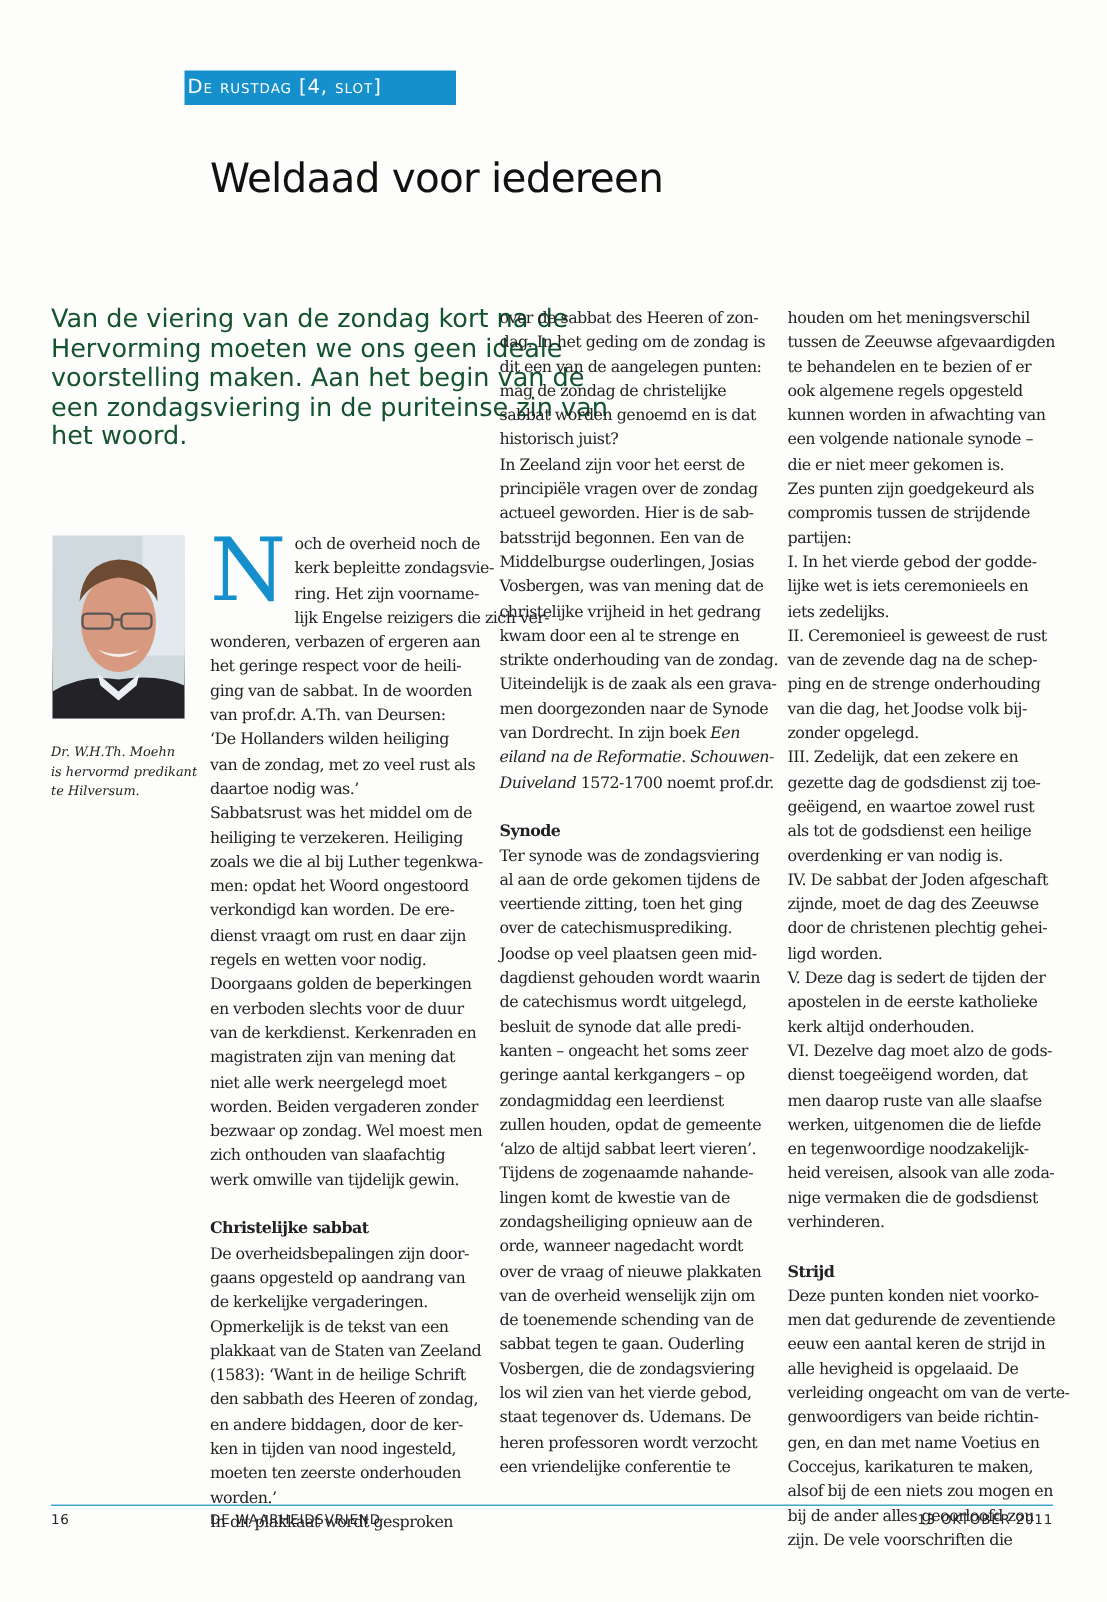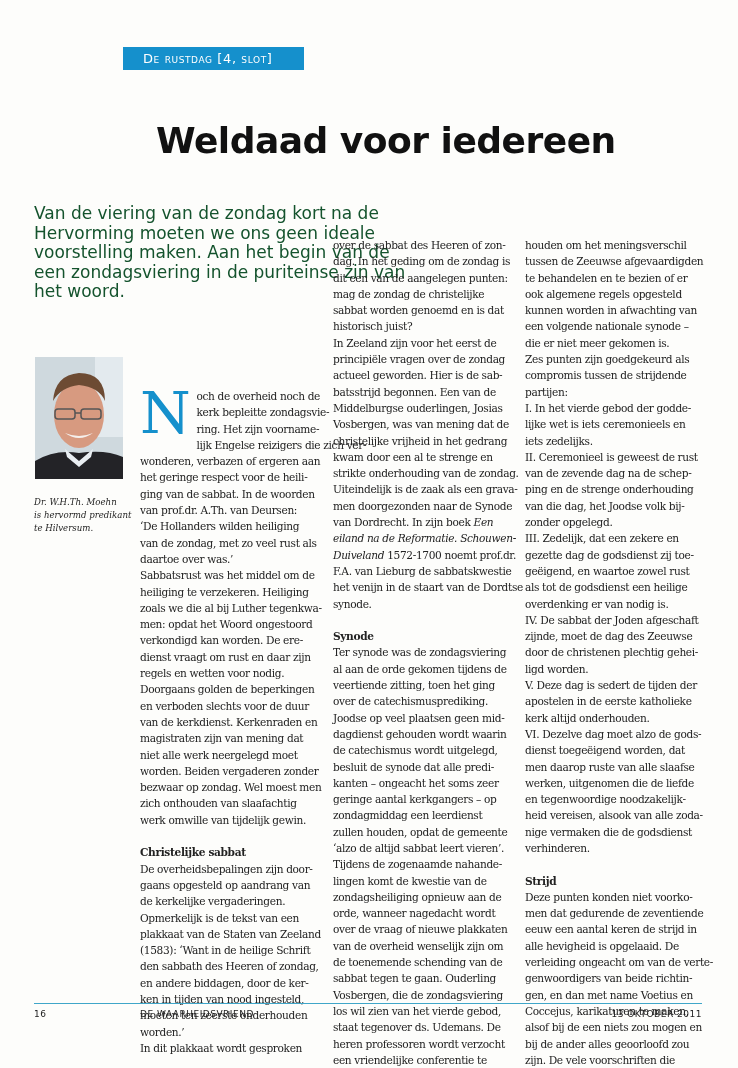--- a/index.html
+++ b/index.html
@@ -7,48 +7,48 @@
       width: 738px; height: 1068px; position: relative; overflow: hidden;
       background: #fdfdfb;
       font-family: "DejaVu Serif", "Liberation Serif", serif;
       color: #1e1e1e;
     }
     .kicker {
       position: absolute; left: 123px; top: 47px; width: 181px; height: 23px;
       background: #1590cc; color: #ffffff;
       font-family: "DejaVu Sans", sans-serif; font-size: 13px;
       letter-spacing: 0.6px; font-variant: small-caps;
-      line-height: 23px; padding-left: 20px; box-sizing: border-box;
+      line-height: 23px; padding-left: 2px; box-sizing: border-box;
       white-space: nowrap;
     }
     .title {
-      position: absolute; left: 140px; top: 104px; margin: 16px;
-      font-family: "DejaVu Sans", sans-serif; font-weight: bold;
-      font-size: 36px; letter-spacing: -0.5px; color: #111;
+      position: absolute; left: 140px; top: 104px; margin: 0;
+      font-family: "DejaVu Sans", sans-serif; font-weight: normal;
+      font-size: 27px; letter-spacing: -0.5px; color: #111;
       white-space: nowrap;
     }
     .intro {
       position: absolute; left: 34px; top: 204px; width: 290px;
       color: #14532d; font-family: "DejaVu Sans", sans-serif;
       font-weight: normal; font-size: 17px; line-height: 19.5px;
     }
     .line { display: block; white-space: nowrap; }
     .photo {
       position: absolute; left: 35px; top: 357px; width: 88px; height: 122px;
       overflow: hidden; background: linear-gradient(180deg, #d5dee3 0%, #c9d2d6 60%, #2b2b2e 82%, #1e1e22 100%);
     }
     .caption {
       position: absolute; left: 34px; top: 496px; width: 95px;
       font-family: "DejaVu Serif", serif; font-style: italic;
       font-size: 8.6px; line-height: 13px; color: #222;
     }
     .col {
       position: absolute; top: 204px;
       font-family: "DejaVu Serif", serif; font-size: 10.6px;
-      line-height: 16.3px; color: #222; letter-spacing: -0.35px; margin-top: 33px;
+      line-height: 16.3px; color: #222; letter-spacing: -0.35px;
     }
     .col1 { left: 140px; top: 355px; width: 180px; }
     .col2 { left: 333px; width: 180px; }
     .col3 { left: 525px; width: 180px; }
     .subhead { font-weight: bold; }
     .gap { display: block; height: 16.3px; }
     .ital { font-style: italic; }
     .dropcap {
       float: left; font-family: "DejaVu Serif", serif; color: #1590cc;
       font-size: 58px; line-height: 46px; margin: 2px 6px 0 0; height: 48px;
@@ -106,21 +106,21 @@
   <span class="line">kerk bepleitte zondagsvie-</span>
   <span class="line">ring. Het zijn voorname-</span>
   <div id="col1-lines">
       <span class="line">lijk Engelse reizigers die zich ver-</span>
       <span class="line">wonderen, verbazen of ergeren aan</span>
       <span class="line">het geringe respect voor de heili-</span>
       <span class="line">ging van de sabbat. In de woorden</span>
       <span class="line">van prof.dr. A.Th. van Deursen:</span>
       <span class="line">‘De Hollanders wilden heiliging</span>
       <span class="line">van de zondag, met zo veel rust als</span>
-      <span class="line">daartoe over was.’</span>
+      <span class="line">daartoe nodig was.’</span>
       <span class="line">Sabbatsrust was het middel om de</span>
       <span class="line">heiliging te verzekeren. Heiliging</span>
       <span class="line">zoals we die al bij Luther tegenkwa-</span>
       <span class="line">men: opdat het Woord ongestoord</span>
       <span class="line">verkondigd kan worden. De ere-</span>
       <span class="line">dienst vraagt om rust en daar zijn</span>
       <span class="line">regels en wetten voor nodig.</span>
       <span class="line">Doorgaans golden de beperkingen</span>
       <span class="line">en verboden slechts voor de duur</span>
       <span class="line">van de kerkdienst. Kerkenraden en</span>
@@ -165,25 +165,20 @@
       <span class="line">Vosbergen, was van mening dat de</span>
       <span class="line">christelijke vrijheid in het gedrang</span>
       <span class="line">kwam door een al te strenge en</span>
       <span class="line">strikte onderhouding van de zondag.</span>
       <span class="line">Uiteindelijk is de zaak als een grava-</span>
       <span class="line">men doorgezonden naar de Synode</span>
     </div>
   <span class="line"><span>van Dordrecht. In zijn boek </span><span class="ital">Een</span></span>
   <span class="line ital">eiland na de Reformatie. Schouwen-</span>
   <span class="line"><span class="ital">Duiveland</span><span> 1572-1700 noemt prof.dr.</span></span>
-  <div id="col2-lines-b">
-      <span class="line">F.A. van Lieburg de sabbatskwestie</span>
-      <span class="line">het venijn in de staart van de Dordtse</span>
-      <span class="line">synode.</span>
-    </div>
   <span class="gap"></span>
   <span class="line subhead">Synode</span>
   <div id="col2-after">
       <span class="line">Ter synode was de zondagsviering</span>
       <span class="line">al aan de orde gekomen tijdens de</span>
       <span class="line">veertiende zitting, toen het ging</span>
       <span class="line">over de catechismusprediking.</span>
       <span class="line">Joodse op veel plaatsen geen mid-</span>
       <span class="line">dagdienst gehouden wordt waarin</span>
       <span class="line">de catechismus wordt uitgelegd,</span>

